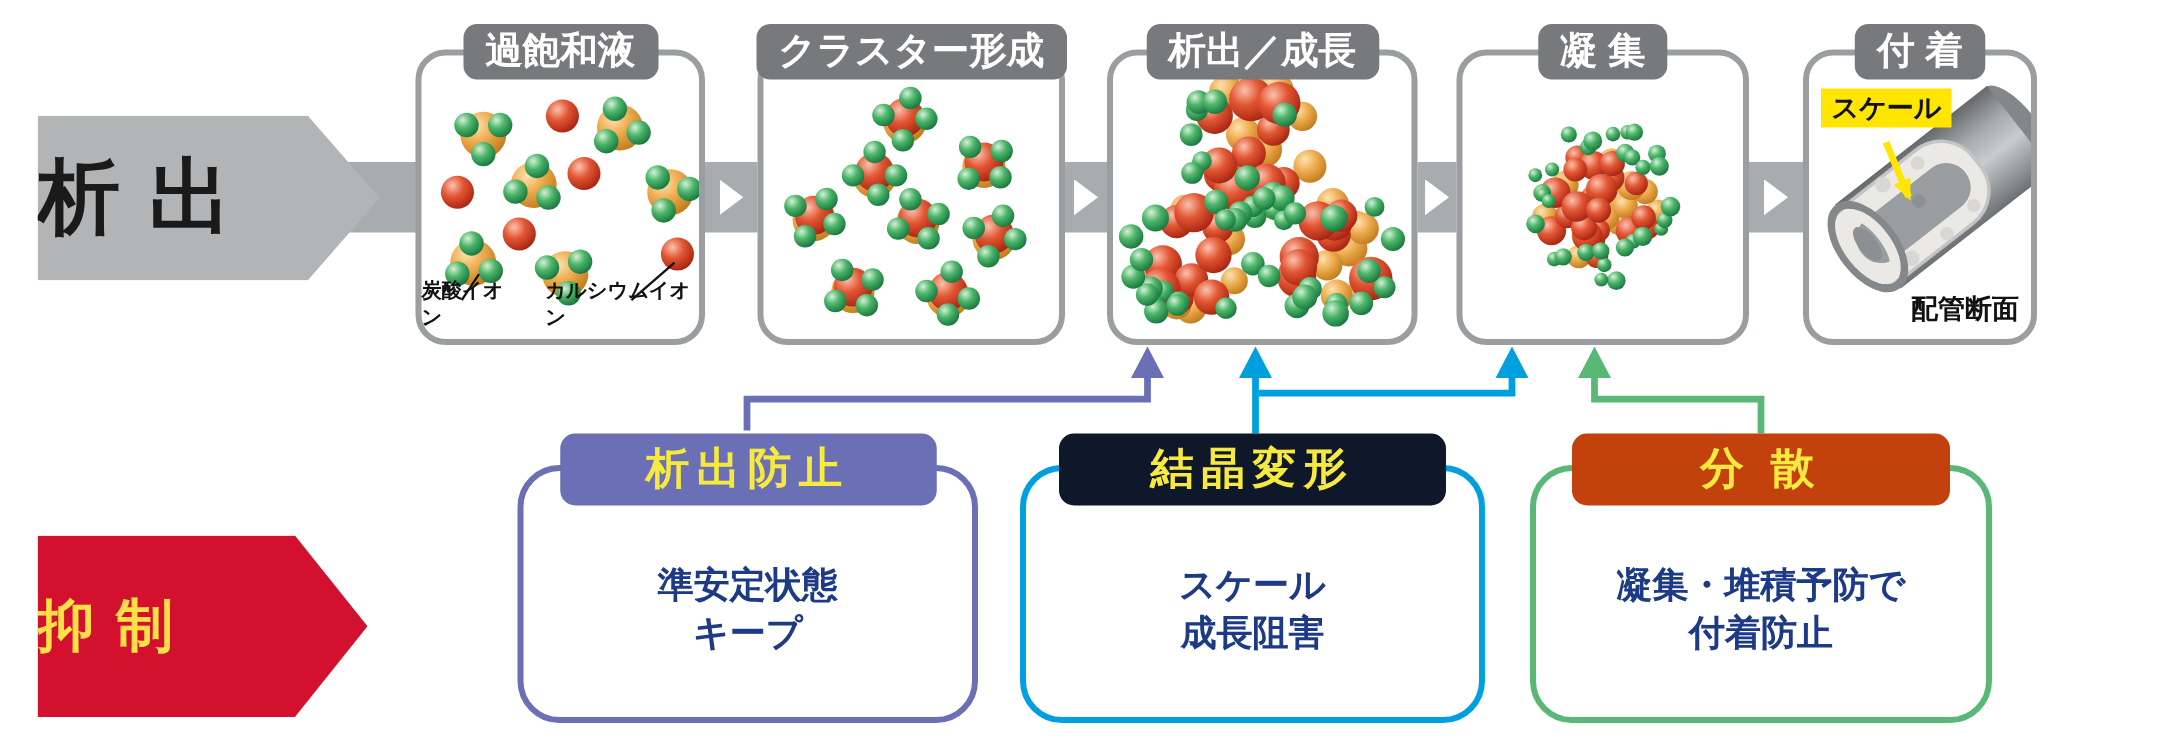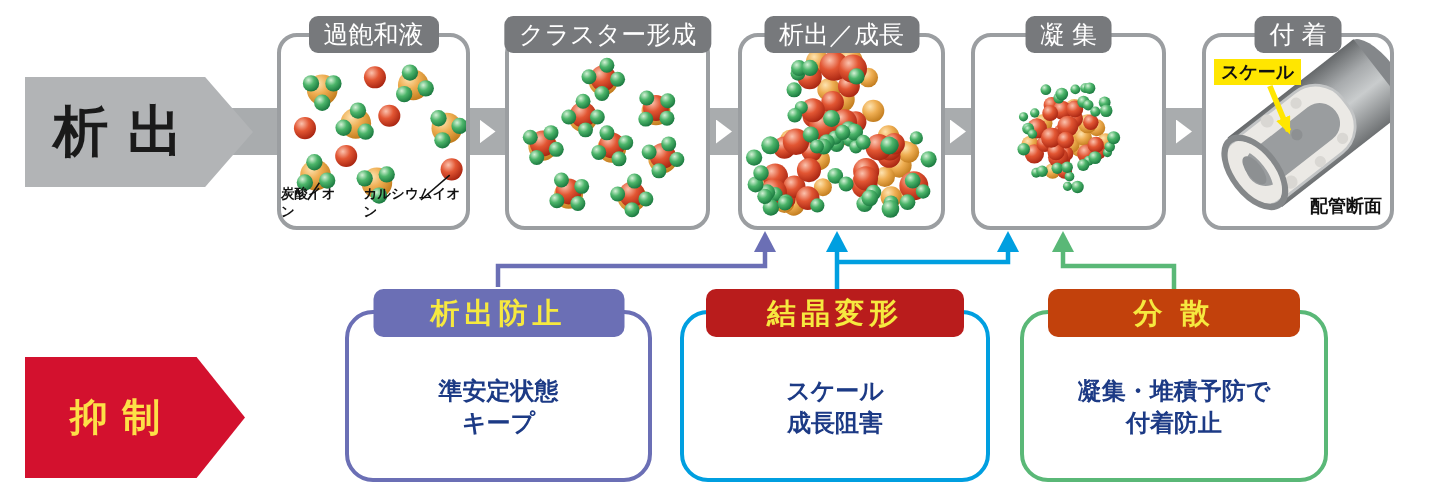--- a/index.html
+++ b/index.html
@@ -2,21 +2,21 @@
 <html lang="ja"><head>
 <meta charset="utf-8">
 <style>
   html,body{margin:0;padding:0;background:#fff;}
   .canvas{
     position:relative;width:1452px;height:498px;background:#fff;overflow:hidden;
     font-family:"Liberation Sans","DejaVu Sans",sans-serif;
   }
   
   .flow-arrow{
-    position:absolute;display:flex;align-items:center;justify-content:center;
+    position:absolute;display:flex;align-items:center;
     font-weight:bold;
   }
   .flow-arrow.gray{
     left:25px;top:77px;width:228px;height:110px;background:#b2b4b6;color:#1a1a1a;
     clip-path:polygon(0 0,79% 0,100% 50%,79% 100%,0 100%);
     font-size:55px;padding-right:40px;box-sizing:border-box;letter-spacing:2px;
   }
   .flow-arrow.red{
     left:25px;top:357px;width:220px;height:121px;background:#d3112e;color:#fde047;
     clip-path:polygon(0 0,78% 0,100% 50%,78% 100%,0 100%);
@@ -27,21 +27,21 @@
   .gapbar{position:absolute;top:108px;height:47px;background:#a9acae;display:flex;align-items:center;justify-content:center;}
   .gapbar .tri{width:16px;height:24px;background:#fff;clip-path:polygon(0 0,100% 50%,0 100%);}
   
   .stage{
     position:absolute;top:33px;height:197px;background:#fff;border:4px solid #9b9ea1;
     border-radius:20px;box-sizing:border-box;
   }
   .stage-header{
     position:absolute;top:-21px;left:50%;transform:translateX(-50%);
     background:#77797c;color:#fff;border-radius:9px;height:37px;line-height:37px;
-    padding:0 15px;font-size:25px;font-weight:normal;white-space:nowrap;text-align:center;z-index:3;
+    padding:0 15px;font-size:25px;font-weight:bold;white-space:nowrap;text-align:center;z-index:3;
   }
   .stage svg.graphic{position:absolute;left:0;top:0;width:100%;height:100%;}
   .ion-labels{
     position:absolute;bottom:5px;left:0;right:0;display:flex;justify-content:center;gap:19px;
     font-size:13.5px;font-weight:bold;color:#111;
   }
   .scale-label{
     position:absolute;left:8px;top:22px;background:#ffe600;color:#111;
     font-size:18px;font-weight:bold;padding:1px 7px;z-index:2;
   }
@@ -58,21 +58,21 @@
     position:absolute;top:-25px;left:50%;transform:translateX(-50%);
     border-radius:10px;height:48px;line-height:48px;text-align:center;
     font-size:29px;font-weight:bold;color:#f6e93f;letter-spacing:5px;white-space:nowrap;
   }
   .inhibit-body{
     margin-top:22px;text-align:center;color:#1c3a85;font-size:24px;font-weight:bold;line-height:1.32;
   }
   .b1{left:345px;width:307px;border:4px solid #6b6fb5;}
   .b1 .inhibit-header{width:251px;background:#6b6fb5;}
   .b2{left:680px;width:310px;border:4px solid #009fe0;}
-  .b2 .inhibit-header{width:258px;background:#b91c1c;}
+  .b2 .inhibit-header{width:258px;background:#0f172a;}
   .b3{left:1020px;width:308px;border:4px solid #5ab877;}
   .b3 .inhibit-header{width:252px;background:#c2410c;}
   
   .overlay{position:absolute;left:0;top:0;width:1452px;height:498px;pointer-events:none;}
 </style>
 </head>
 <body>
 
 <div class="canvas">
 
@@ -383,21 +383,21 @@
         <circle cx="172.3" cy="172.2" r="8.2" fill="url(#gG)"></circle>
         <circle cx="127.6" cy="173.9" r="8.6" fill="url(#gG)"></circle>
         <circle cx="156.6" cy="112.3" r="6.6" fill="url(#gG)"></circle>
         <circle cx="177.7" cy="149.8" r="8.2" fill="url(#gG)"></circle>
         <circle cx="126.2" cy="109.7" r="7.7" fill="url(#gG)"></circle>
         <circle cx="153.3" cy="113.1" r="9.3" fill="url(#gG)"></circle>
         <circle cx="133.0" cy="167.8" r="8.7" fill="url(#gG)"></circle>
       </svg>
   </div>
 
-  <div class="stage" style="left:1202px;width:192px;padding-left:18px;">
+  <div class="stage" style="left:1202px;width:156px;padding-left:18px;">
     <div class="stage-header">付 着</div>
     <svg class="graphic" viewBox="0 0 196 197">
       <g transform="translate(52,142) rotate(-38)">
         <ellipse cx="168" cy="0" rx="18" ry="47" fill="#84878a"></ellipse>
         <rect x="0" y="-47" width="170" height="94" fill="url(#gPipe)"></rect>
         <rect x="-24" y="-41" width="146" height="82" rx="36" fill="#ebe9e5" stroke="#c2c4c5" stroke-width="3"></rect>
         <circle cx="12" cy="-31" r="6" fill="#d9d7d3"></circle>
           <circle cx="44" cy="-35" r="7" fill="#d9d7d3"></circle>
         <circle cx="80" cy="-31" r="6" fill="#d9d7d3"></circle>
           <circle cx="24" cy="32" r="7" fill="#d9d7d3"></circle>

